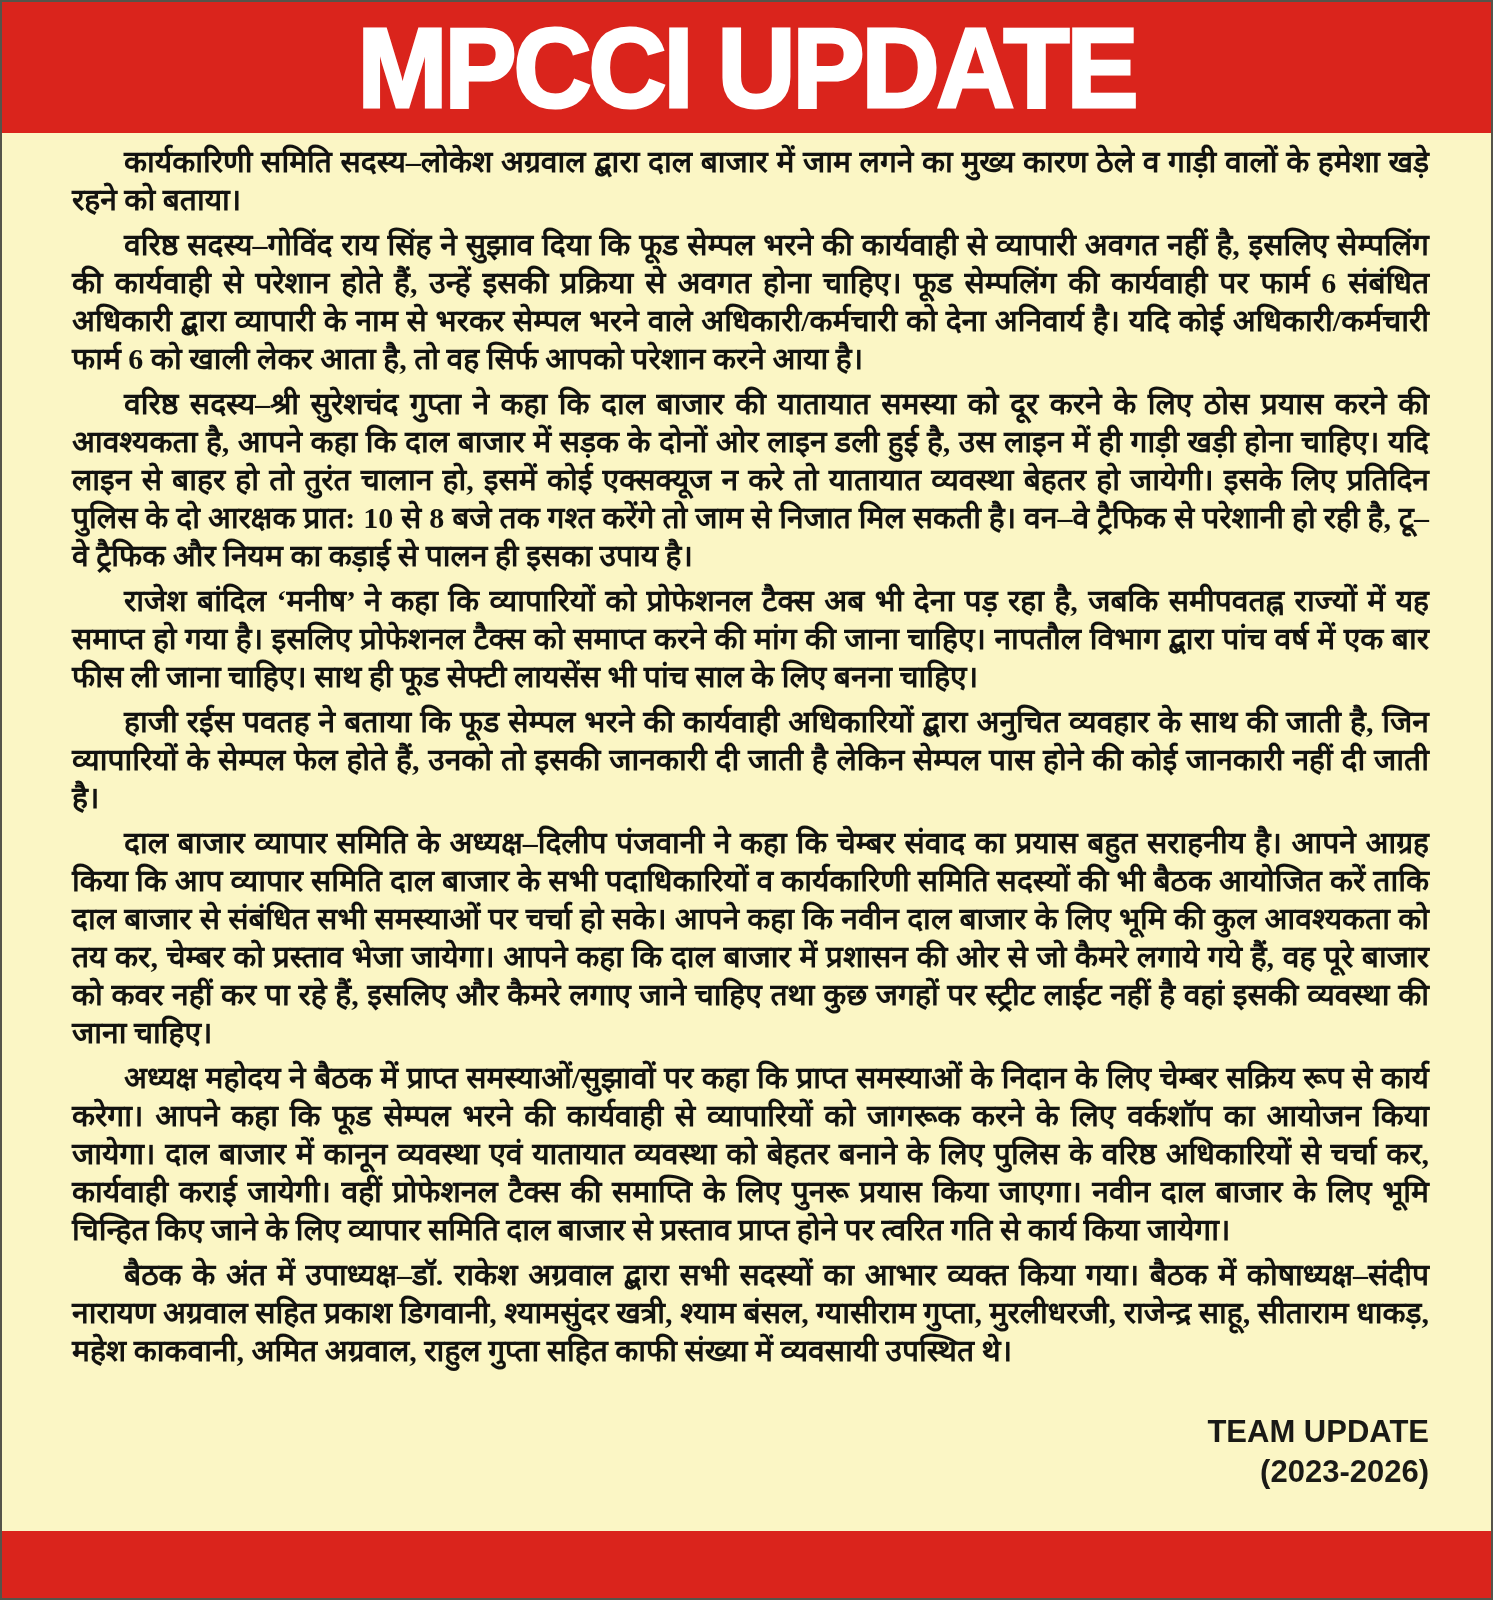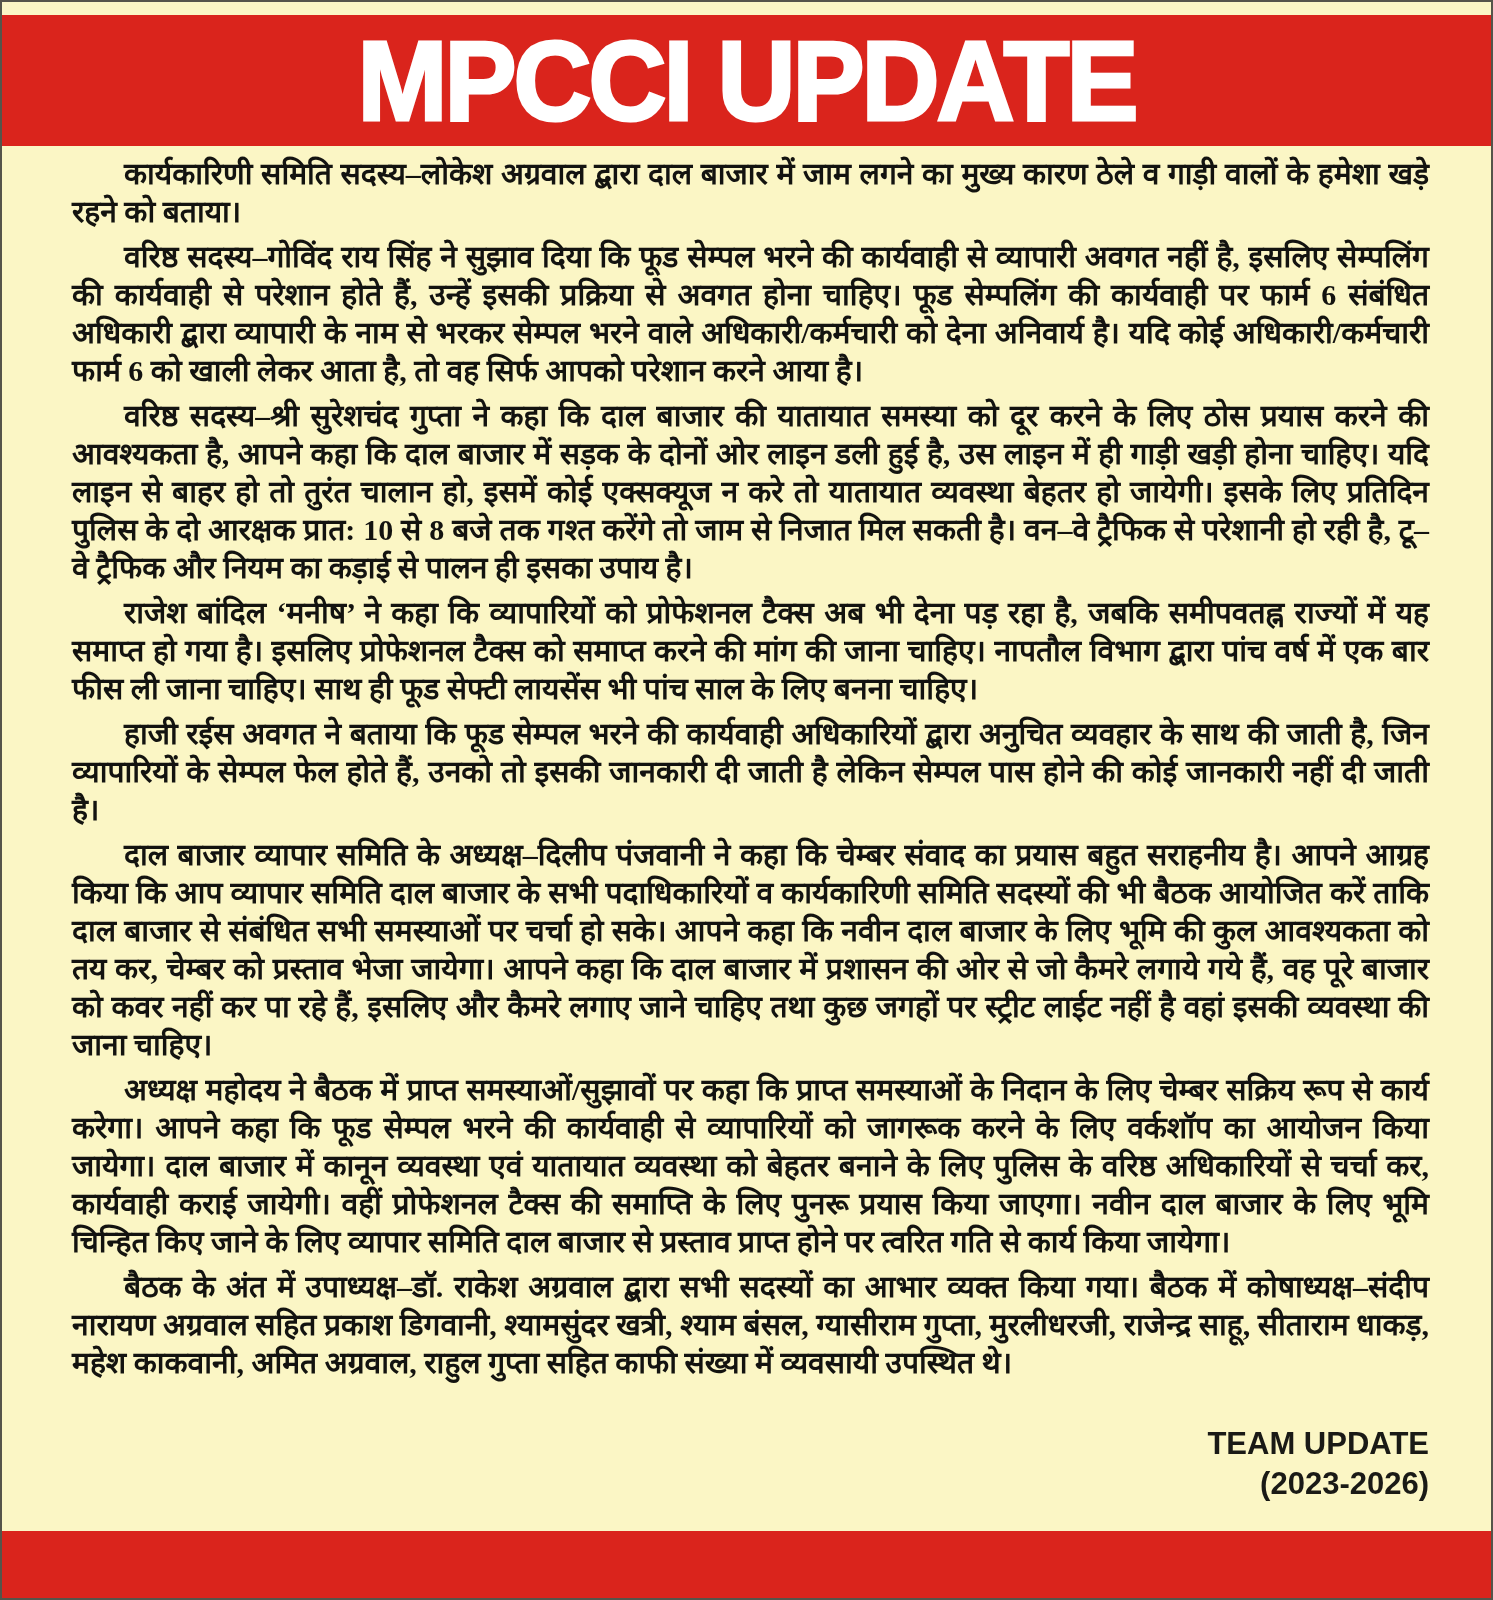--- a/index.html
+++ b/index.html
@@ -7,38 +7,38 @@
     position:relative;
     width:1493px;height:1600px;
     margin:0 auto;
     background:var(--cream,#fbf6c5);
     border:2px solid #55544a;
     box-sizing:border-box;
     overflow:hidden;
     font-family:"Liberation Serif","DejaVu Serif",serif;
   }
   .band{position:absolute;left:0;width:100%;background:var(--red,#da241c);}
-  .band.top{top:13px;height:131px;display:flex;align-items:center;justify-content:center;}
+  .band.top{top:0;height:131px;display:flex;align-items:center;justify-content:center;}
   .band.bottom{bottom:0;height:67px;}
   h1.title{
     margin:0;
     color:#ffffff;
     font-family:"Liberation Sans","DejaVu Sans",sans-serif;
     font-weight:bold;
     font-size:108px;
     letter-spacing:-3px;
     line-height:131px;
     -webkit-text-stroke:3px #ffffff;
     transform:scaleY(1.04);
     white-space:nowrap;
   }
   main.body{
     position:absolute;
     top:131px;left:0;right:0;bottom:67px;
-    padding:22px 62px 0 70px;
+    padding:10px 62px 0 70px;
     box-sizing:border-box;
     color:#131310;
   }
   p.para{
     margin:0 0 7px 0;
     font-size:30px;
     line-height:38px;
     text-align:justify;
     text-indent:52px;
     font-weight:600;
@@ -60,21 +60,21 @@
 
   <header class="band top">
     <h1 class="title">MPCCI UPDATE</h1>
   </header>
 
   <main class="body">
     <p class="para">कार्यकारिणी समिति सदस्य–लोकेश अग्रवाल द्बारा दाल बाजार में जाम लगने का मुख्य कारण ठेले व गाड़ी वालों के हमेशा खड़े रहने को बताया।</p>
     <p class="para">वरिष्ठ सदस्य–गोविंद राय सिंह ने सुझाव दिया कि फूड सेम्पल भरने की कार्यवाही से व्यापारी अवगत नहीं है, इसलिए सेम्पलिंग की कार्यवाही से परेशान होते हैं, उन्हें इसकी प्रक्रिया से अवगत होना चाहिए। फूड सेम्पलिंग की कार्यवाही पर फार्म 6 संबंधित अधिकारी द्बारा व्यापारी के नाम से भरकर सेम्पल भरने वाले अधिकारी/कर्मचारी को देना अनिवार्य है। यदि कोई अधिकारी/कर्मचारी फार्म 6 को खाली लेकर आता है, तो वह सिर्फ आपको परेशान करने आया है।</p>
     <p class="para">वरिष्ठ सदस्य–श्री सुरेशचंद गुप्ता ने कहा कि दाल बाजार की यातायात समस्या को दूर करने के लिए ठोस प्रयास करने की आवश्यकता है, आपने कहा कि दाल बाजार में सड़क के दोनों ओर लाइन डली हुई है, उस लाइन में ही गाड़ी खड़ी होना चाहिए। यदि लाइन से बाहर हो तो तुरंत चालान हो, इसमें कोई एक्सक्यूज न करे तो यातायात व्यवस्था बेहतर हो जायेगी। इसके लिए प्रतिदिन पुलिस के दो आरक्षक प्रात: 10 से 8 बजे तक गश्त करेंगे तो जाम से निजात मिल सकती है। वन–वे ट्रैफिक से परेशानी हो रही है, टू–वे ट्रैफिक और नियम का कड़ाई से पालन ही इसका उपाय है।</p>
     <p class="para">राजेश बांदिल ‘मनीष’ ने कहा कि व्यापारियों को प्रोफेशनल टैक्स अब भी देना पड़ रहा है, जबकि समीपवतह्न राज्यों में यह समाप्त हो गया है। इसलिए प्रोफेशनल टैक्स को समाप्त करने की मांग की जाना चाहिए। नापतौल विभाग द्बारा पांच वर्ष में एक बार फीस ली जाना चाहिए। साथ ही फूड सेफ्टी लायसेंस भी पांच साल के लिए बनना चाहिए।</p>
-    <p class="para">हाजी रईस अवगत ने बताया कि फूड सेम्पल भरने की कार्यवाही अधिकारियों द्बारा अनुचित व्यवहार के साथ की जाती है, जिन व्यापारियों के सेम्पल फेल होते हैं, उनको तो इसकी जानकारी दी जाती है लेकिन सेम्पल पास होने की कोई जानकारी नहीं दी जाती है।</p>
+    <p class="para">हाजी रईस पवतह ने बताया कि फूड सेम्पल भरने की कार्यवाही अधिकारियों द्बारा अनुचित व्यवहार के साथ की जाती है, जिन व्यापारियों के सेम्पल फेल होते हैं, उनको तो इसकी जानकारी दी जाती है लेकिन सेम्पल पास होने की कोई जानकारी नहीं दी जाती है।</p>
     <p class="para">दाल बाजार व्यापार समिति के अध्यक्ष–दिलीप पंजवानी ने कहा कि चेम्बर संवाद का प्रयास बहुत सराहनीय है। आपने आग्रह किया कि आप व्यापार समिति दाल बाजार के सभी पदाधिकारियों व कार्यकारिणी समिति सदस्यों की भी बैठक आयोजित करें ताकि दाल बाजार से संबंधित सभी समस्याओं पर चर्चा हो सके। आपने कहा कि नवीन दाल बाजार के लिए भूमि की कुल आवश्यकता को तय कर, चेम्बर को प्रस्ताव भेजा जायेगा। आपने कहा कि दाल बाजार में प्रशासन की ओर से जो कैमरे लगाये गये हैं, वह पूरे बाजार को कवर नहीं कर पा रहे हैं, इसलिए और कैमरे लगाए जाने चाहिए तथा कुछ जगहों पर स्ट्रीट लाईट नहीं है वहां इसकी व्यवस्था की जाना चाहिए।</p>
     <p class="para">अध्यक्ष महोदय ने बैठक में प्राप्त समस्याओं/सुझावों पर कहा कि प्राप्त समस्याओं के निदान के लिए चेम्बर सक्रिय रूप से कार्य करेगा। आपने कहा कि फूड सेम्पल भरने की कार्यवाही से व्यापारियों को जागरूक करने के लिए वर्कशॉप का आयोजन किया जायेगा। दाल बाजार में कानून व्यवस्था एवं यातायात व्यवस्था को बेहतर बनाने के लिए पुलिस के वरिष्ठ अधिकारियों से चर्चा कर, कार्यवाही कराई जायेगी। वहीं प्रोफेशनल टैक्स की समाप्ति के लिए पुनरू प्रयास किया जाएगा। नवीन दाल बाजार के लिए भूमि चिन्हित किए जाने के लिए व्यापार समिति दाल बाजार से प्रस्ताव प्राप्त होने पर त्वरित गति से कार्य किया जायेगा।</p>
     <p class="para">बैठक के अंत में उपाध्यक्ष–डॉ. राकेश अग्रवाल द्बारा सभी सदस्यों का आभार व्यक्त किया गया। बैठक में कोषाध्यक्ष–संदीप नारायण अग्रवाल सहित प्रकाश डिगवानी, श्यामसुंदर खत्री, श्याम बंसल, ग्यासीराम गुप्ता, मुरलीधरजी, राजेन्द्र साहू, सीताराम धाकड़, महेश काकवानी, अमित अग्रवाल, राहुल गुप्ता सहित काफी संख्या में व्यवसायी उपस्थित थे।</p>
 
     <div class="signature">
       <div>TEAM UPDATE</div>
       <div>(2023-2026)</div>
     </div>
   </main>
 

